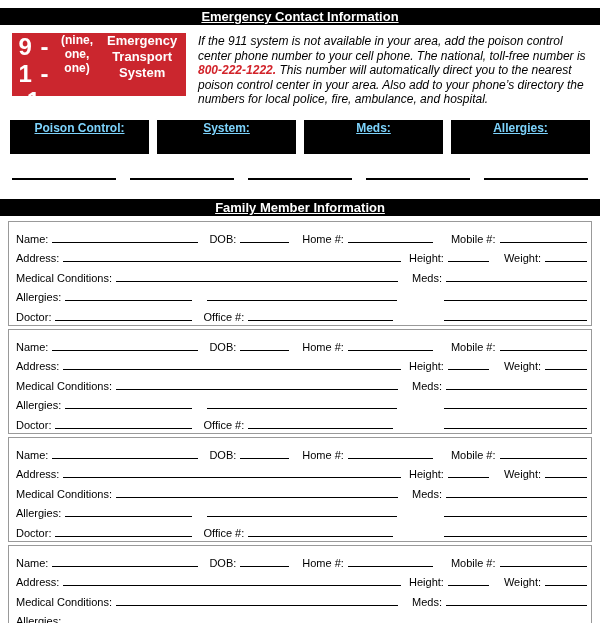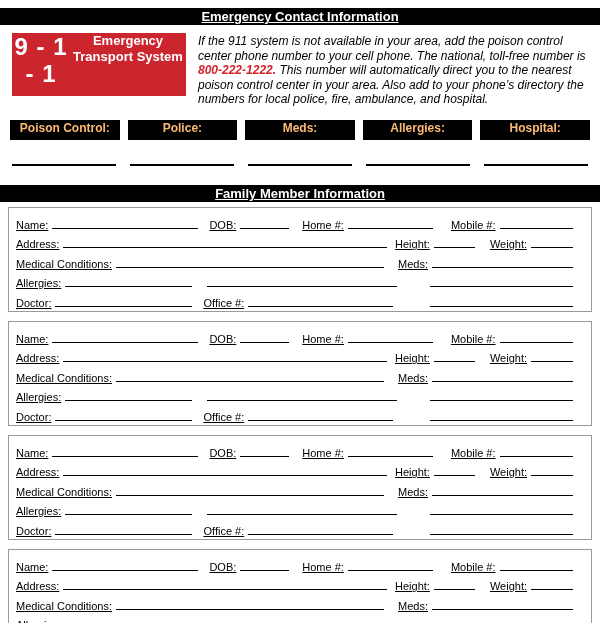--- a/index.html
+++ b/index.html
@@ -33,37 +33,36 @@
   .intro-text {
     margin-left: 12px; width: 394px;
     font-size: 12px; line-height: 14.6px;
     padding-top: 1px;
     font-style: italic;
   }
   .phone { color: #d2232a; font-weight: bold; }
 
   .contacts { display: flex; gap: 8px; margin: 13px 10px 0 10px; }
   .contact-box {
-    flex: 1; background: #000; color: #fdba74;
+    flex: 1; background: #000; color: #7dd3fc;
     font-weight: bold; font-size: 12px;
-    height: 20px; line-height: 16px; text-align: center;
+    height: 34px; line-height: 16px; text-align: center; text-decoration: underline;
   }
   .contact-lines { display: flex; gap: 14px; margin: 24px 12px 0 12px; }
   .contact-line { flex: 1; border-bottom: 2px solid #000; height: 2px; }
 
   #family-bar { margin-top: 19px; }
 
   .members { margin: 5px 8px 0 8px; }
   .member {
     border: 1px solid #999;
     height: 105px;
-    padding: 4px 18px 0 7px;
-    margin-bottom: 9px;
+    padding: 4px 4px 0 7px;
+    margin-bottom: 3px;
     background: #fff;
-    text-decoration: underline;
   }
   .frow {
     display: flex; align-items: flex-end;
     height: 19.6px; font-size: 11px;
   }
   .lbl { white-space: nowrap; padding-right: 4px; padding-bottom: 1px; }
   .ln { border-bottom: 1.3px solid #000; height: 4px; margin-bottom: 3px; flex-shrink: 0; }
   .flex1 { flex: 1 1 auto; }
   .mla { margin-left: auto; }
 
@@ -74,31 +73,31 @@
   .ml14 { margin-left: 14px; } .ml15 { margin-left: 15px; } .ml18 { margin-left: 18px; }
 </style>
 </head>
 <body>
 
 <div class="bar" id="top-bar">Emergency Contact Information</div>
 
 <div class="intro">
   <div class="badge" style="background: rgb(203, 38, 46);">
     <div class="badge-number">9 - 1 - 1</div>
+    <div class="badge-words">(nine, one, one)</div>
     <div class="badge-sub">Emergency Transport System</div>
   </div>
   <div class="intro-text"><span>If the 911 system is not available in your area, add the poison control center phone number to your cell phone. The national, toll-free number is </span><span class="phone" style="color: rgb(210, 35, 42);">800-222-1222.</span><span> This number will automatically direct you to the nearest poison control center in your area. Also add to your phone’s directory the numbers for local police, fire, ambulance, and hospital.</span></div>
 </div>
 
 <div class="contacts">
   <div class="contact-box">Poison Control:</div>
-  <div class="contact-box">Police:</div>
+  <div class="contact-box">System:</div>
   <div class="contact-box">Meds:</div>
   <div class="contact-box">Allergies:</div>
-  <div class="contact-box">Hospital:</div>
 </div>
 <div class="contact-lines">
   <div class="contact-line"></div>
   <div class="contact-line"></div>
   <div class="contact-line"></div>
   <div class="contact-line"></div>
   <div class="contact-line"></div>
 </div>
 
 <div class="bar" id="family-bar">Family Member Information</div>

